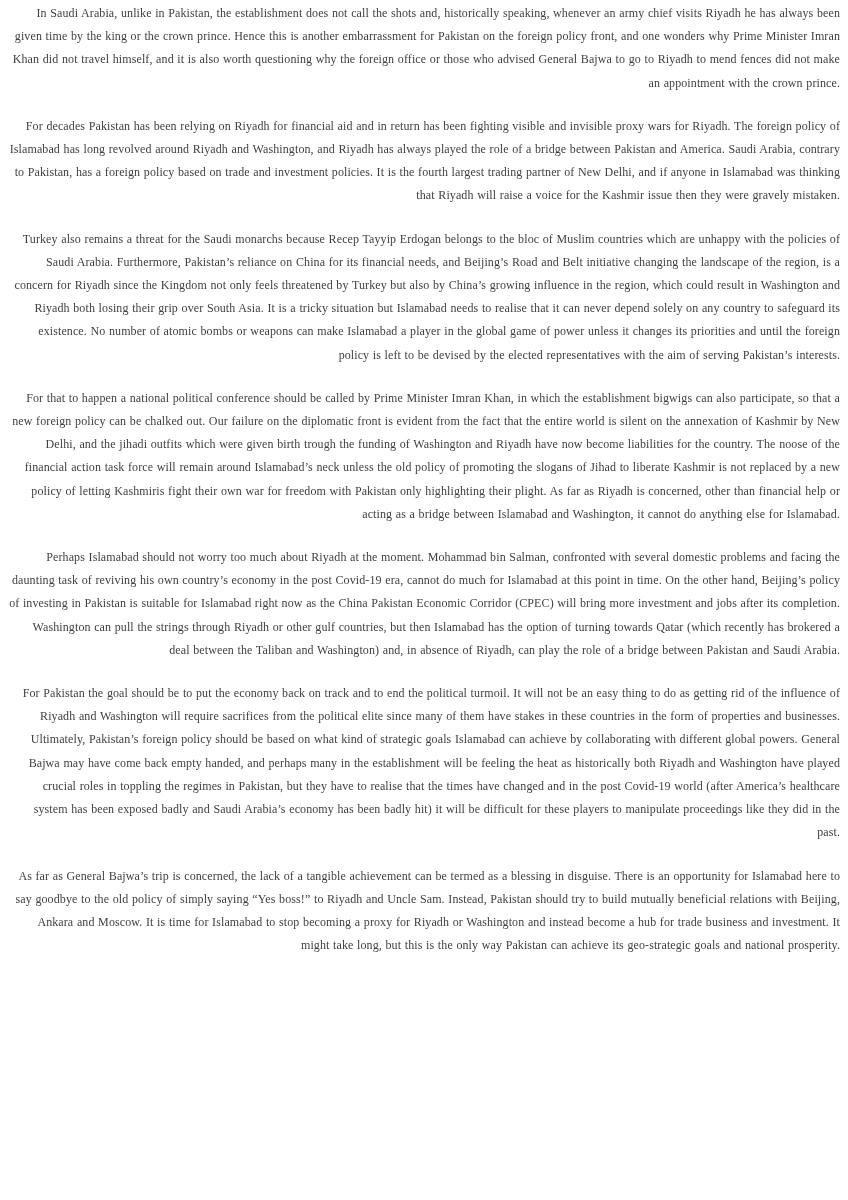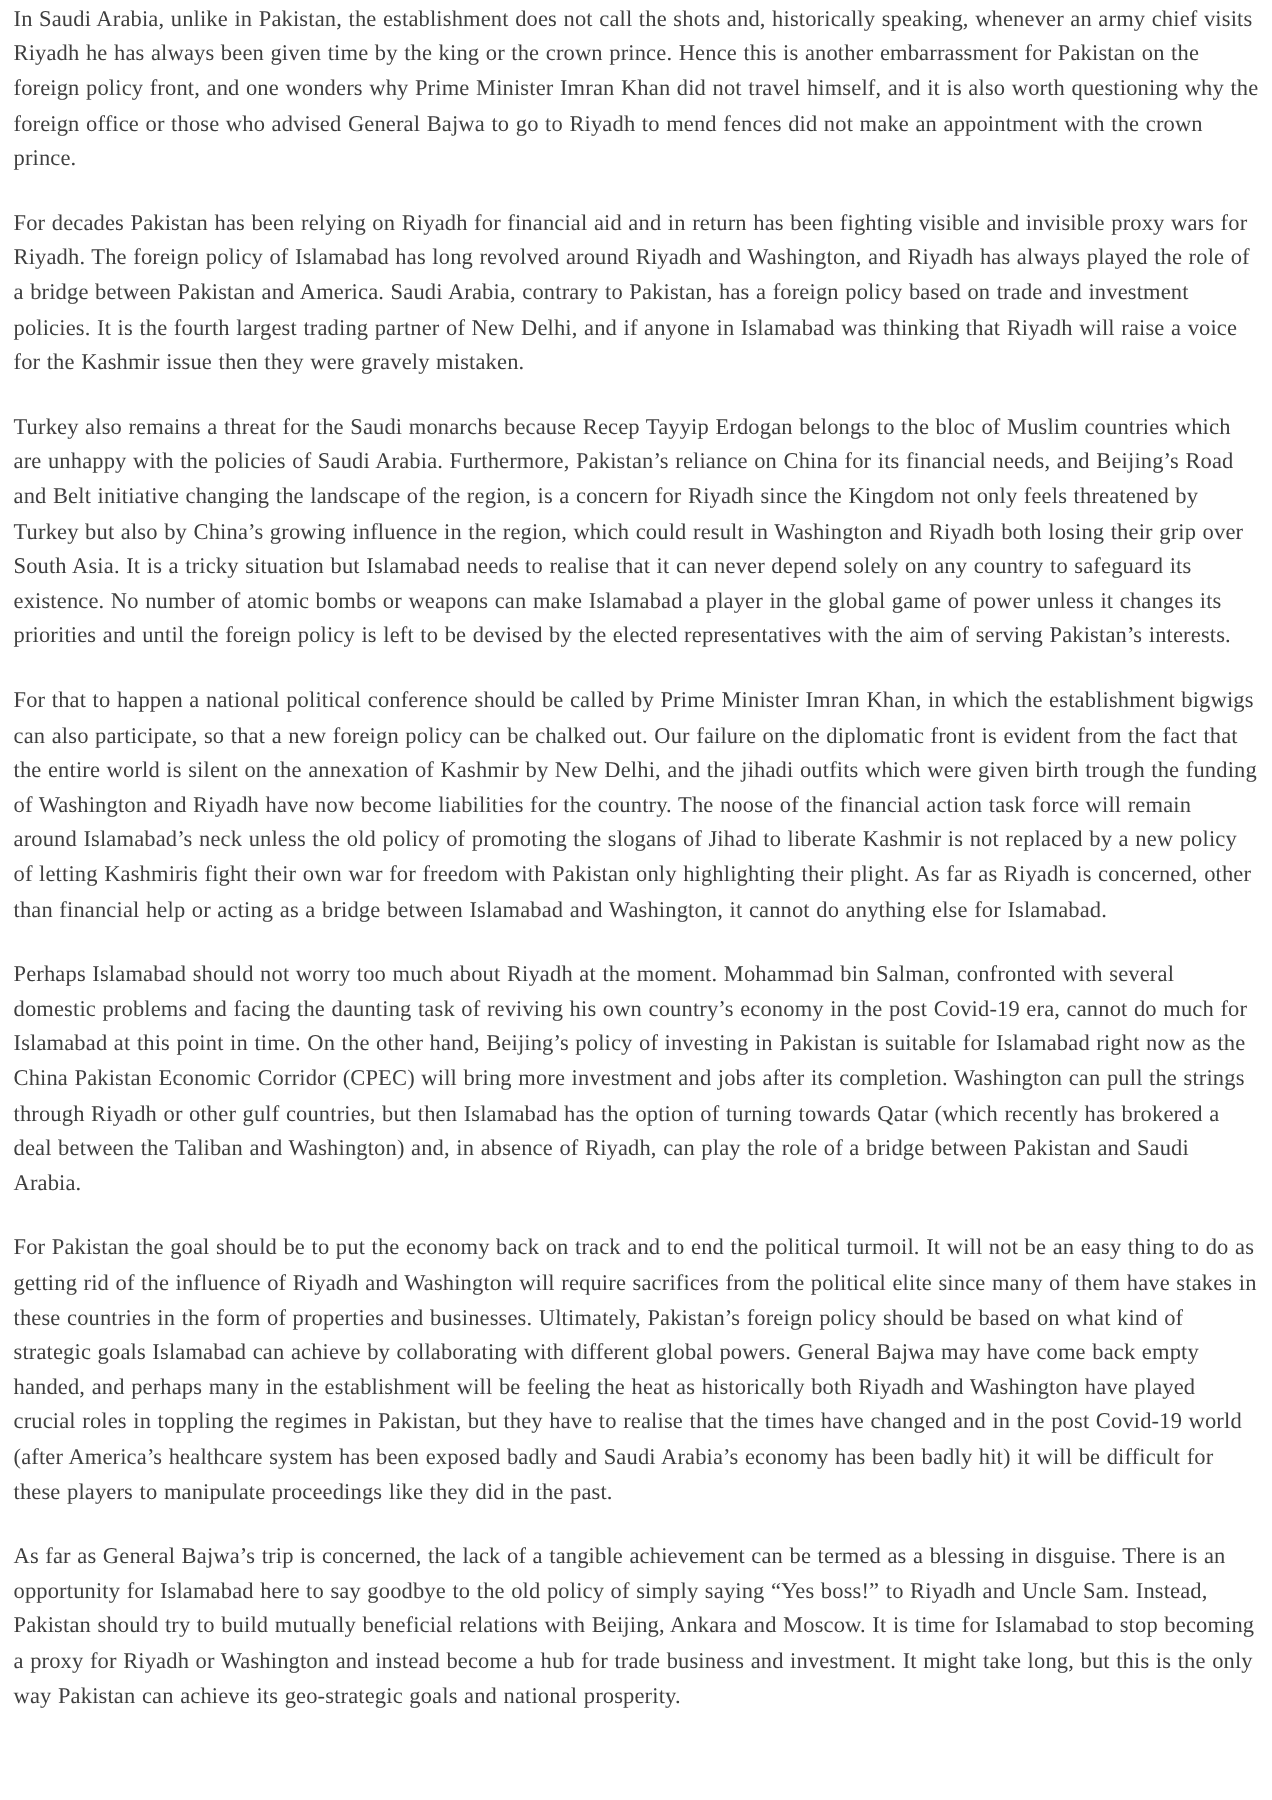--- a/index.html
+++ b/index.html
@@ -14,23 +14,23 @@
     font-family: "Liberation Serif", "DejaVu Serif", serif;
   }
   .article-body {
     box-sizing: border-box;
     width: 848px;
     padding: 2px 8px 0 9px;
     color: #3f3f3f;
   }
   .article-body p {
     margin: 0 0 20px 0;
-    font-size: 15px;
+    font-size: 12px;
     line-height: 23.2px;
-    text-align: left;
+    text-align: right;
     letter-spacing: 0.1px;
     word-spacing: 0.5px;
   }
   .article-body p:last-child {
     margin-bottom: 0;
   }
 </style>
 </head>
 <body>
 

